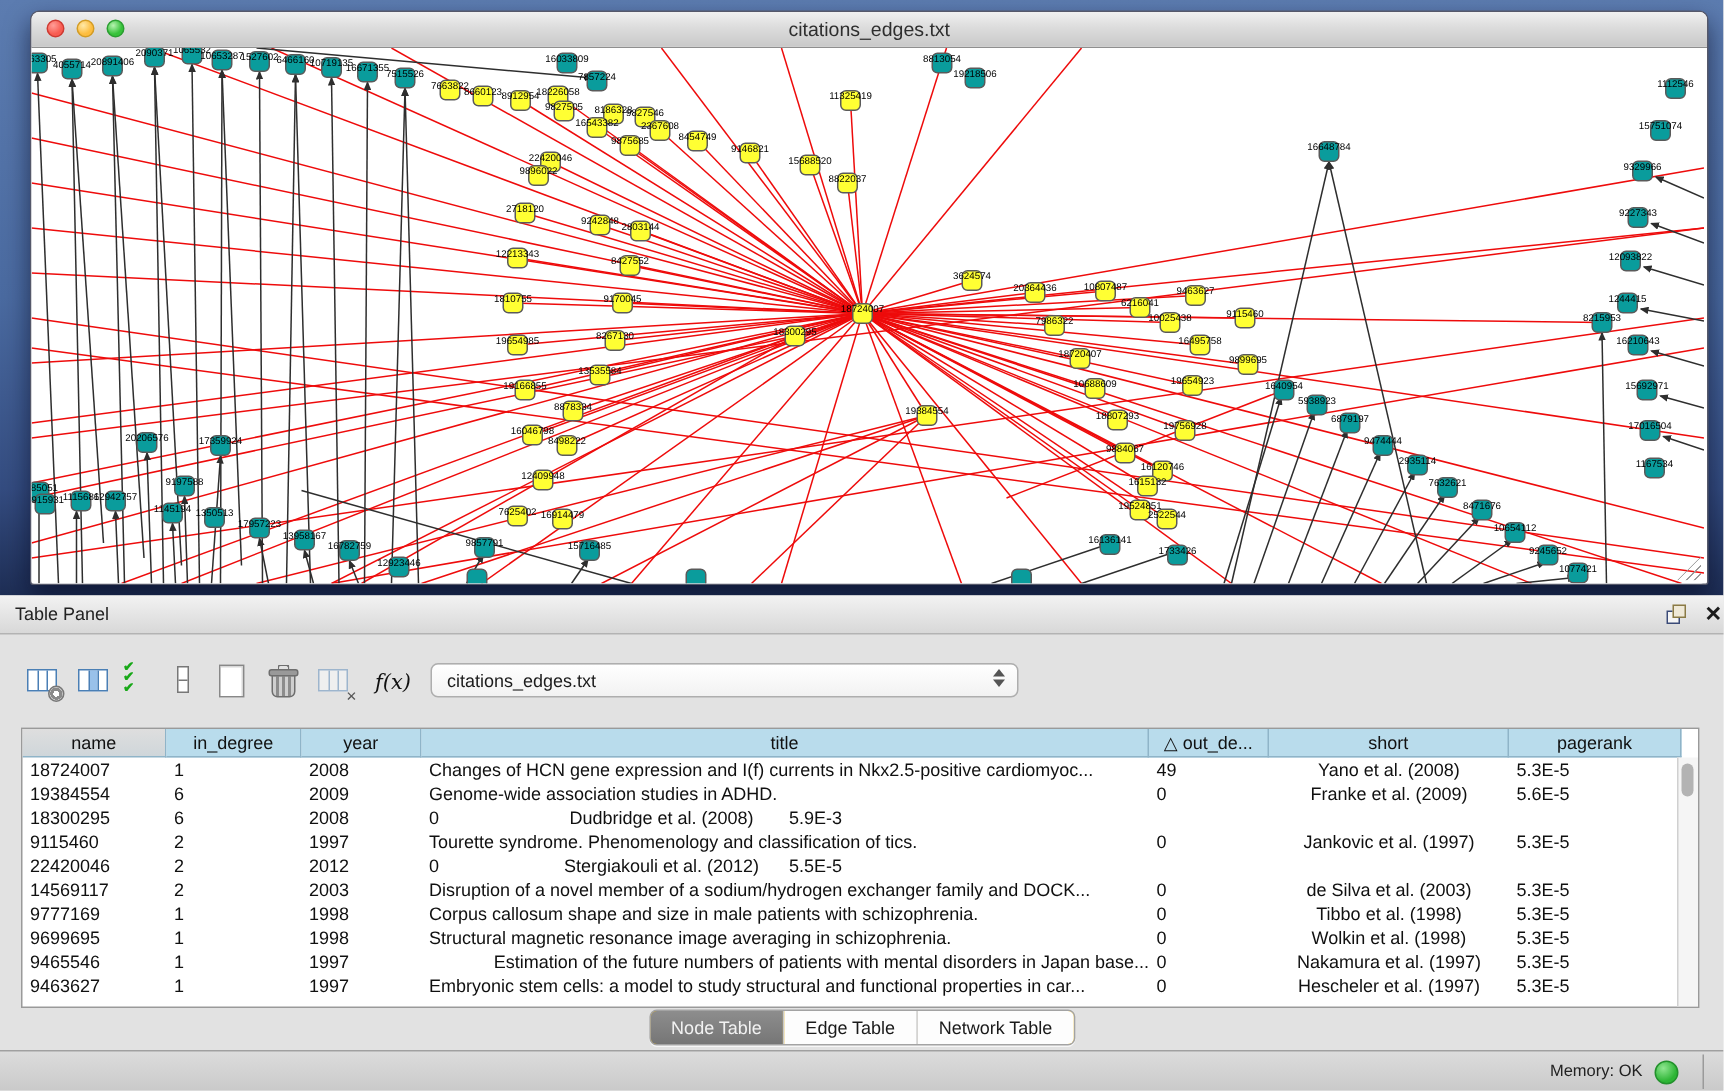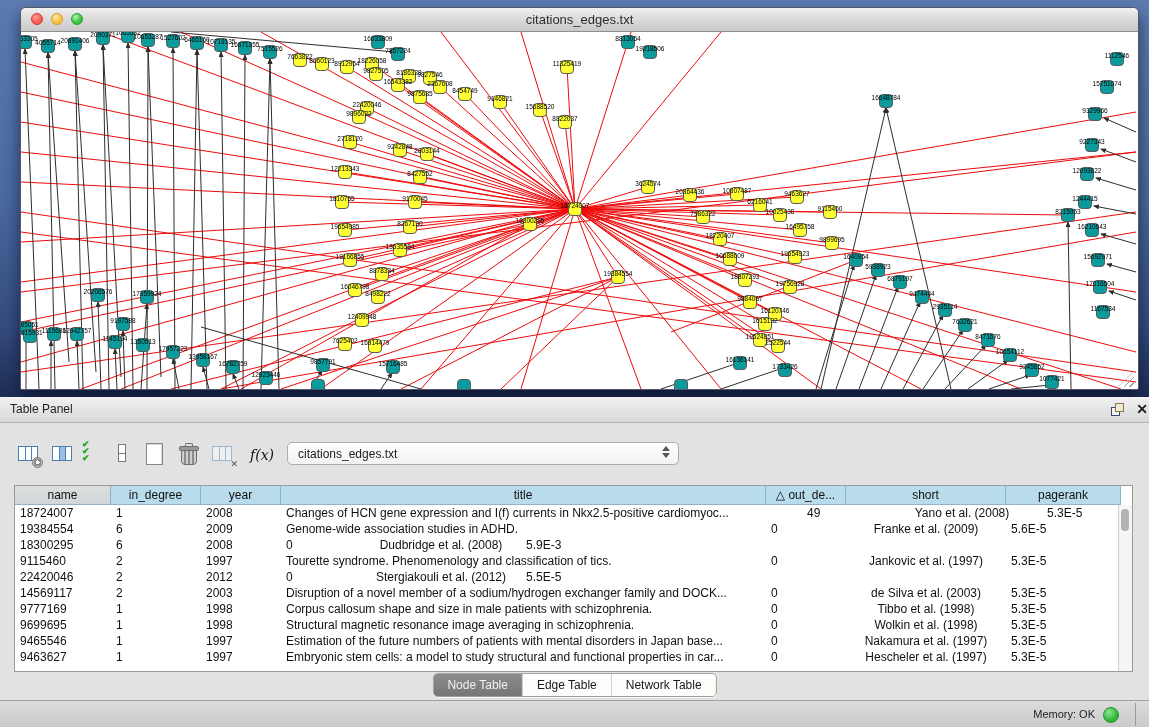--- a/index.html
+++ b/index.html
@@ -548,21 +548,21 @@
           <div class="th" style="width: 80px;">△ out_de...</div>
           <div class="th" style="width: 160px;">short</div>
           <div class="th" style="width: 115px;">pagerank</div>
         </div>
       <div class="tbody" id="tbody">
           <div class="tr">
             <div class="td" style="width: 96px;">18724007</div>
             <div class="td" style="width: 90px;">1</div>
             <div class="td" style="width: 80px;">2008</div>
             <div class="td" style="width: 485px;">Changes of HCN gene expression and I(f) currents in Nkx2.5-positive cardiomyoc...</div>
-            <div class="td" style="width: 80px; margin-left: 36px;">49</div>
+            <div class="td" style="width: 80px;">49</div>
             <div class="td center" style="width: 160px;">Yano et al. (2008)</div>
             <div class="td" style="width: 115px;">5.3E-5</div>
           </div>
           <div class="tr">
             <div class="td" style="width: 96px;">19384554</div>
             <div class="td" style="width: 90px;">6</div>
             <div class="td" style="width: 80px;">2009</div>
             <div class="td" style="width: 485px;">Genome-wide association studies in ADHD.</div>
             <div class="td" style="width: 80px;">0</div>
             <div class="td center" style="width: 160px;">Franke et al. (2009)</div>
@@ -617,21 +617,21 @@
             <div class="td" style="width: 80px;">1998</div>
             <div class="td" style="width: 485px;">Structural magnetic resonance image averaging in schizophrenia.</div>
             <div class="td" style="width: 80px;">0</div>
             <div class="td center" style="width: 160px;">Wolkin et al. (1998)</div>
             <div class="td" style="width: 115px;">5.3E-5</div>
           </div>
           <div class="tr">
             <div class="td" style="width: 96px;">9465546</div>
             <div class="td" style="width: 90px;">1</div>
             <div class="td" style="width: 80px;">1997</div>
-            <div class="td" style="width: 485px;">Estimation of the future numbers of patients with mental disorders in Japan base...</div>
+            <div class="td" style="width: 485px; text-align: right;">Estimation of the future numbers of patients with mental disorders in Japan base...</div>
             <div class="td" style="width: 80px;">0</div>
             <div class="td center" style="width: 160px;">Nakamura et al. (1997)</div>
             <div class="td" style="width: 115px;">5.3E-5</div>
           </div>
           <div class="tr">
             <div class="td" style="width: 96px;">9463627</div>
             <div class="td" style="width: 90px;">1</div>
             <div class="td" style="width: 80px;">1997</div>
             <div class="td" style="width: 485px;">Embryonic stem cells: a model to study structural and functional properties in car...</div>
             <div class="td" style="width: 80px;">0</div>

